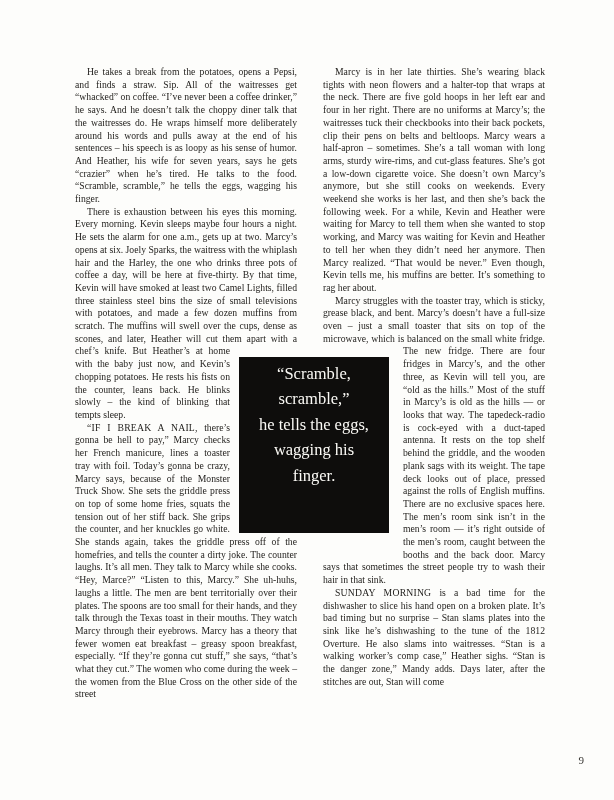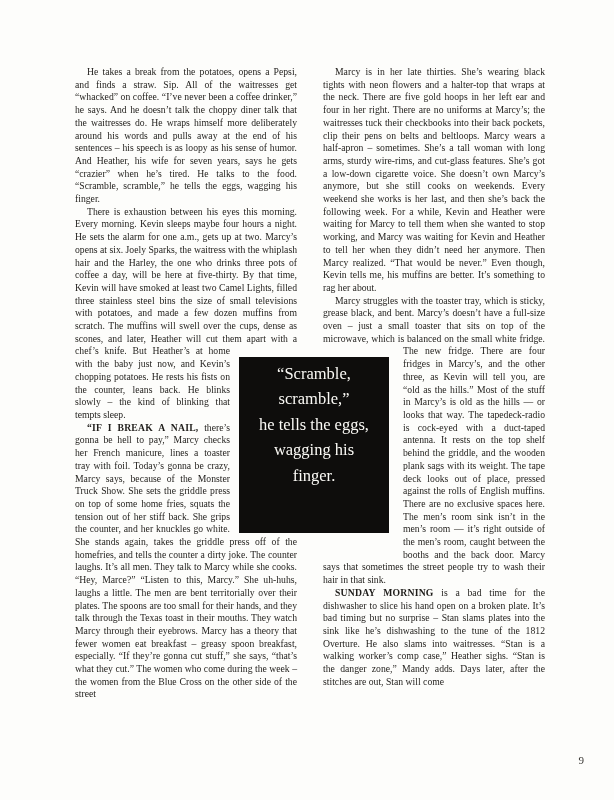--- a/index.html
+++ b/index.html
@@ -23,21 +23,21 @@
     gap: 26px;
   }
   .col {
     width: 228px;
     font-size: 9.7px;
     line-height: 12.7px;
     text-align: justify;
   }
   .para { margin: 0; }
   .para.indent { text-indent: 12px; }
-  .lead { font-weight: bold; letter-spacing: 0.2px; }
+  .lead { font-weight: normal; letter-spacing: 0.2px; }
   
   .sp { display: block; }
   .sp-r0 { float: right; width: 0;    height: 287px; }
   .ex-r  { float: right; clear: right; width: 67px; height: 179px; }
   .sp-l0 { float: left;  width: 0;    height: 287px; }
   .ex-l  { float: left;  clear: left;  width: 80px; height: 196px; }
   .pull-quote {
     position: absolute;
     left: 239px; top: 357px;
     width: 150px; height: 176px;

